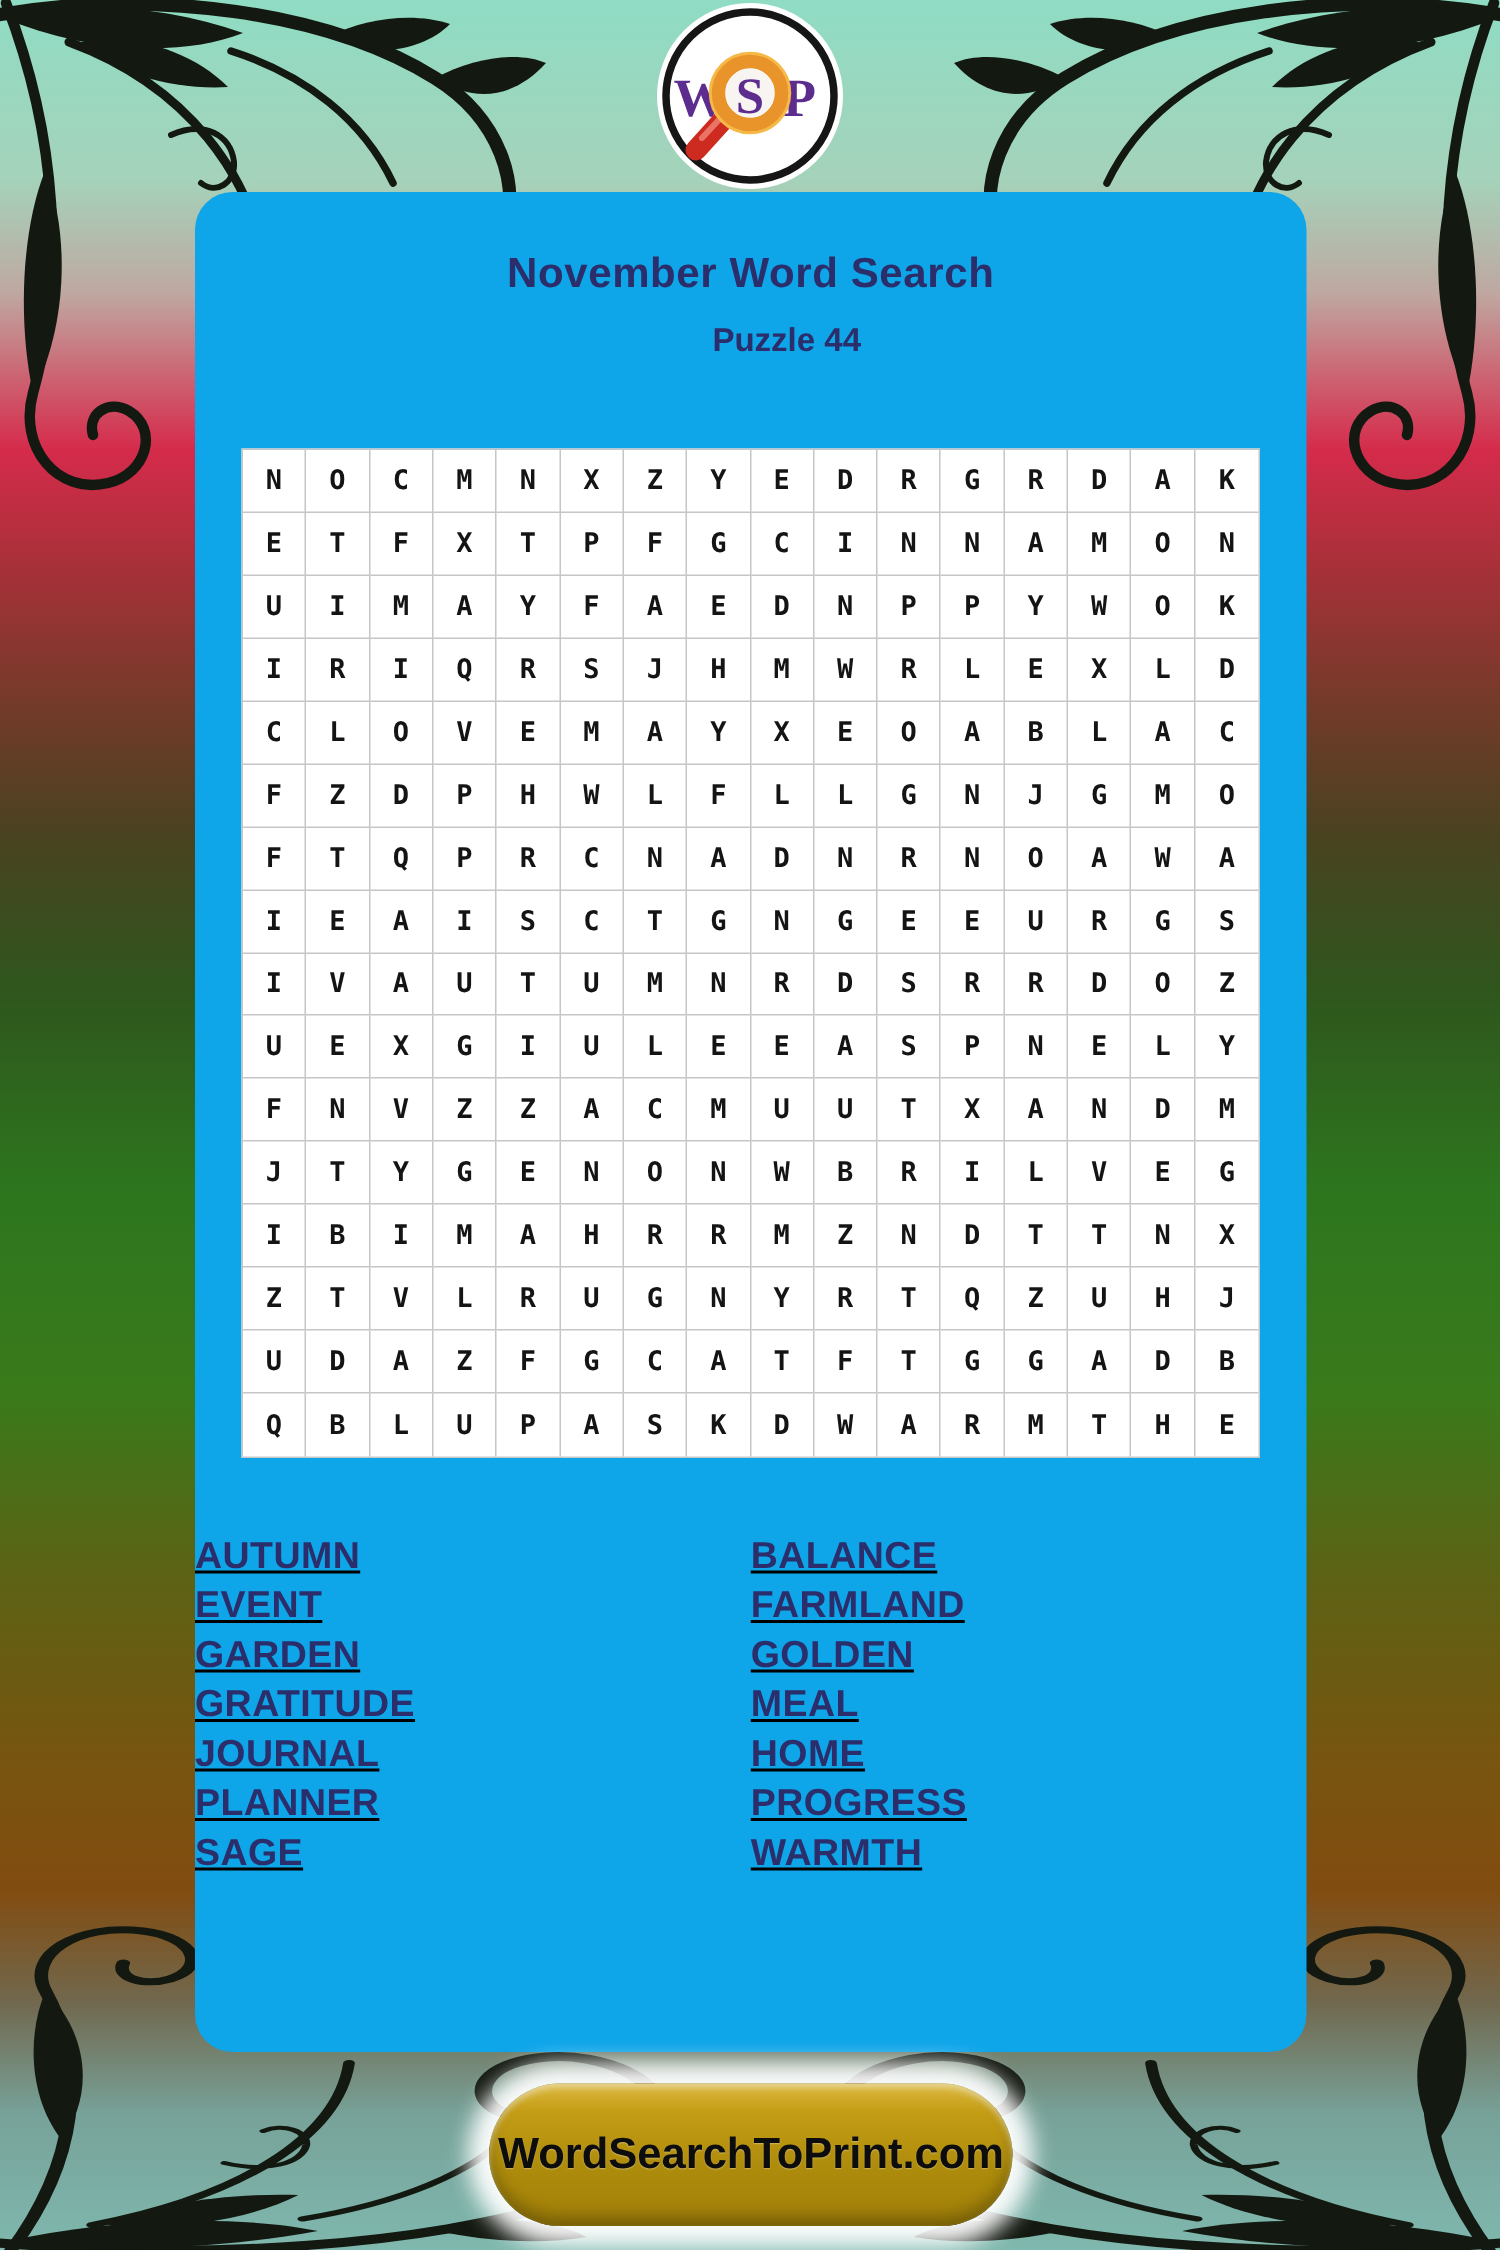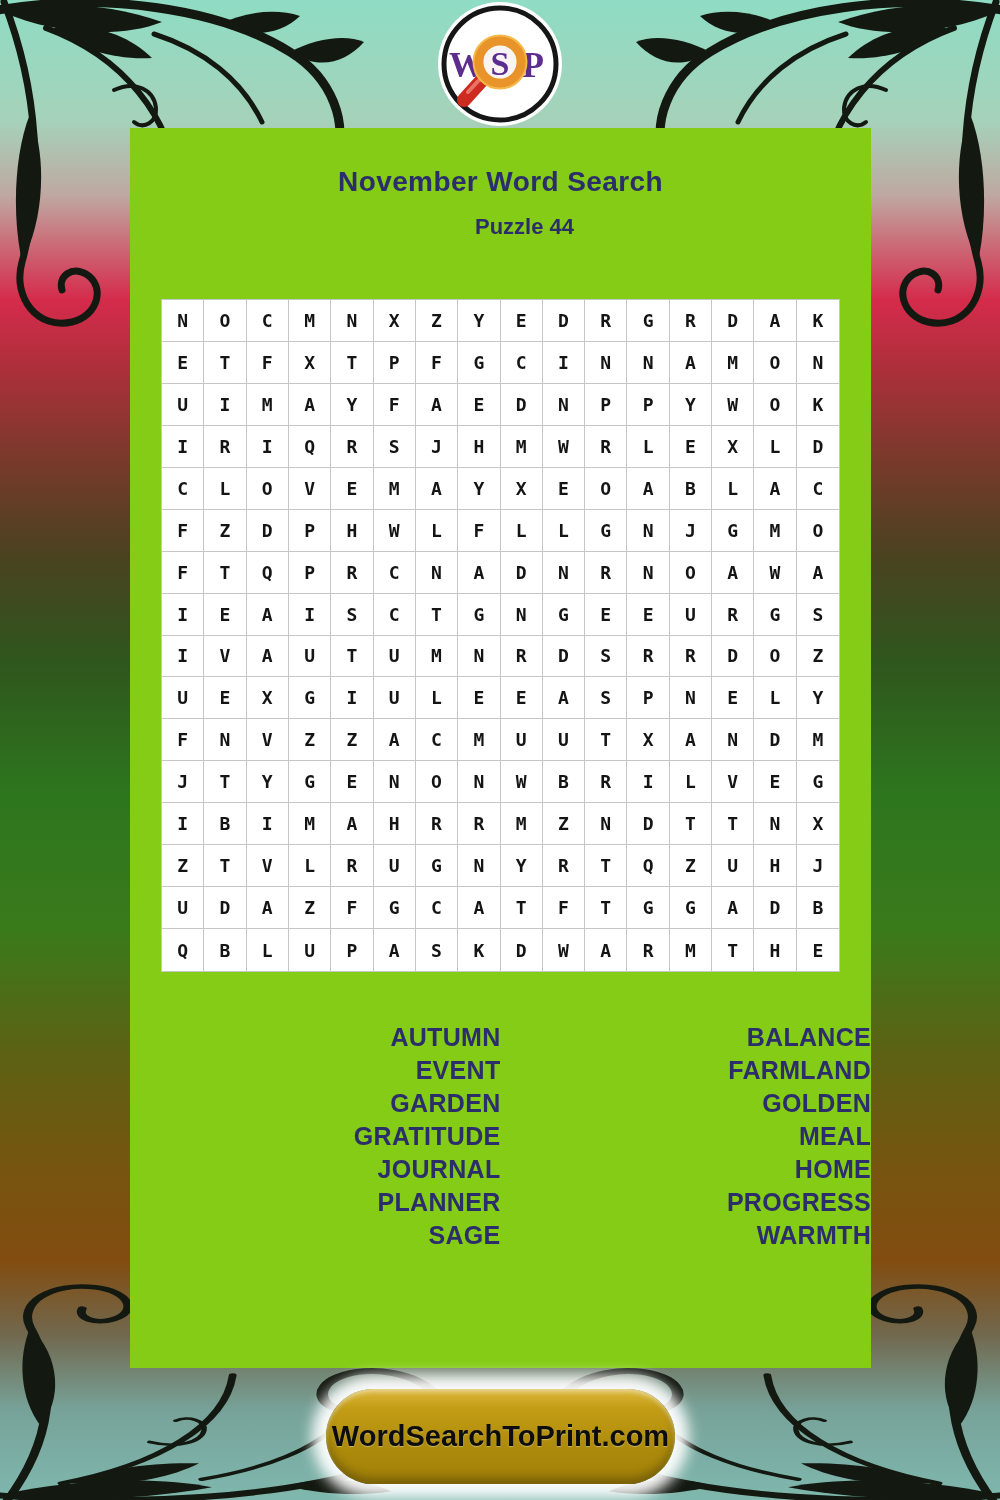--- a/index.html
+++ b/index.html
@@ -13,21 +13,21 @@
       #77a299 94%, #7fb8ae 100%);
   }
   .flourish{position:absolute;z-index:1;}
   .fl-tl{left:-6px;top:-6px;}
   .fl-tr{right:-6px;top:-6px;transform:scaleX(-1);}
   .fl-bl{left:-6px;bottom:-6px;transform:scaleY(-1);}
   .fl-br{right:-6px;bottom:-6px;transform:scale(-1,-1);}
 
   .card{
     position:absolute;left:130px;top:128px;width:741px;height:1240px;
-    background:#84cc16;z-index:2;
+    background:#0ea5e9;z-index:2;border-radius:25px;
   }
   .title{
     margin:0;padding-top:38px;text-align:center;
     font-size:28px;font-weight:bold;color:#2b2e6b;letter-spacing:.4px;
   }
   .subtitle{
     margin:0;padding-top:16px;text-align:center;
     font-size:22px;font-weight:bold;color:#2b2e6b;padding-left:48px;
   }
   .grid{
@@ -39,36 +39,36 @@
     border-right:1px solid #c6c6c6;border-bottom:1px solid #c6c6c6;
     display:flex;align-items:center;justify-content:center;
     font-family:"DejaVu Sans Mono","Liberation Mono",monospace;
     font-weight:bold;font-size:18px;color:#141414;
   }
   .cell:nth-child(16n){border-right:none;}
   .cell:nth-child(n+241){border-bottom:none;}
   .words{
     position:absolute;left:0;top:893px;width:100%;display:flex;
   }
-  .word-col{width:50%;text-align:right;}
+  .word-col{width:50%;text-align:left;text-decoration:underline;}
   .word{
     font-size:25px;font-weight:bold;color:#2b2e6b;line-height:33px;
     letter-spacing:.3px;
   }
   .logo{
     position:absolute;left:437px;top:1px;width:126px;height:126px;z-index:3;
   }
   .footer-button{
     position:absolute;left:326px;top:1389px;width:349px;height:95px;z-index:3;
     border-radius:48px;border:none;cursor:pointer;
     background:linear-gradient(180deg,#dcb83e 0%,#c49d15 20%,#ad8b0b 60%,#a18009 100%);
     box-shadow:0 0 14px 14px rgba(255,255,255,0.95),
                inset 0 3px 4px rgba(255,255,255,0.45),
                inset 0 -6px 10px rgba(0,0,0,0.28);
-    display:flex;align-items:center;justify-content:center;
+    display:flex;align-items:center;justify-content:flex-start;
   }
   .footer-button span{
     font-family:"Liberation Sans",sans-serif;font-weight:bold;font-size:29px;
     color:#0d0d0d;text-shadow:0 1px 1px rgba(255,255,255,0.35);
   }
 </style>
 </head>
 <body>
 
 <svg class="flourish fl-tl" width="370" height="345" viewBox="0 0 370 345">

